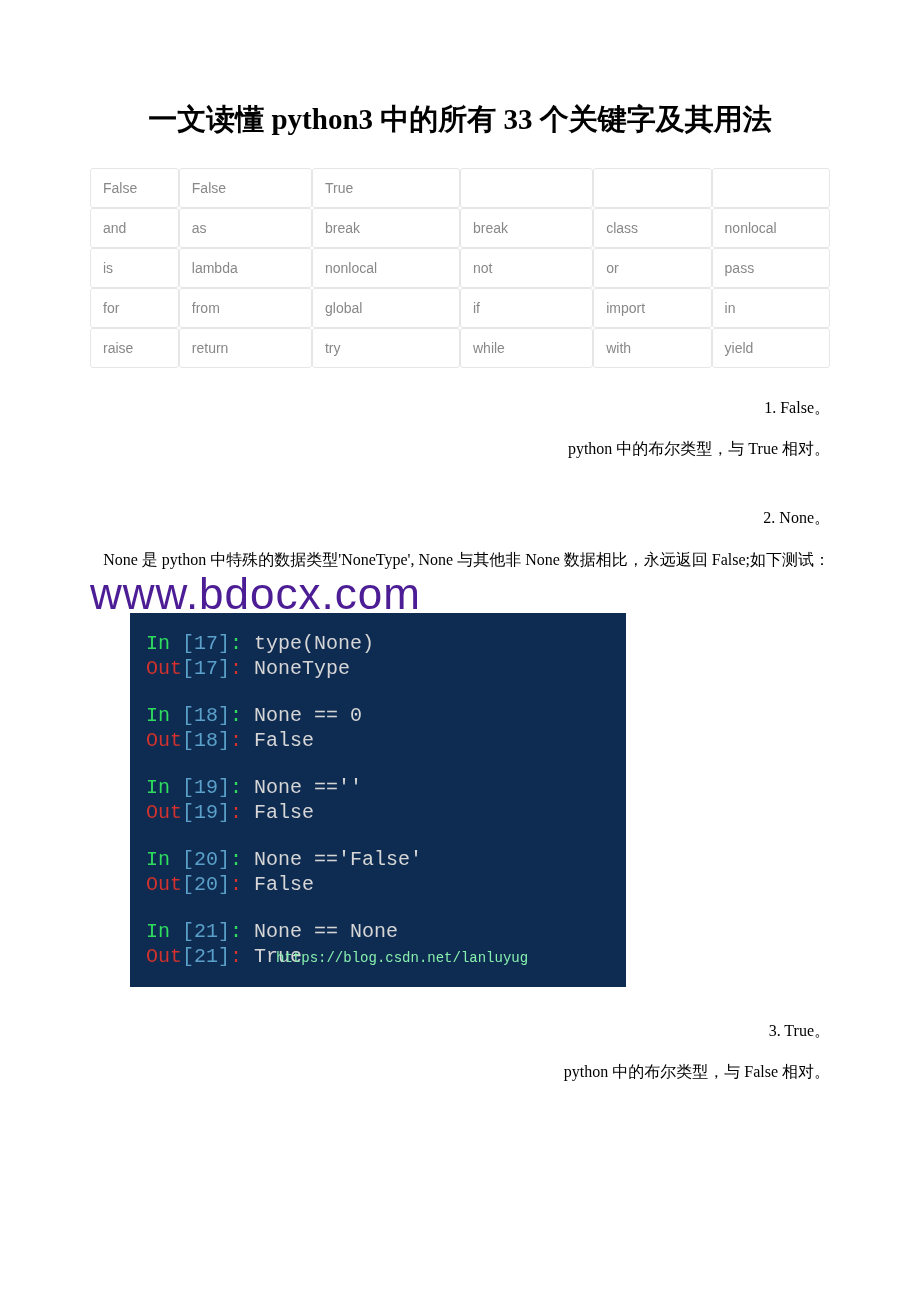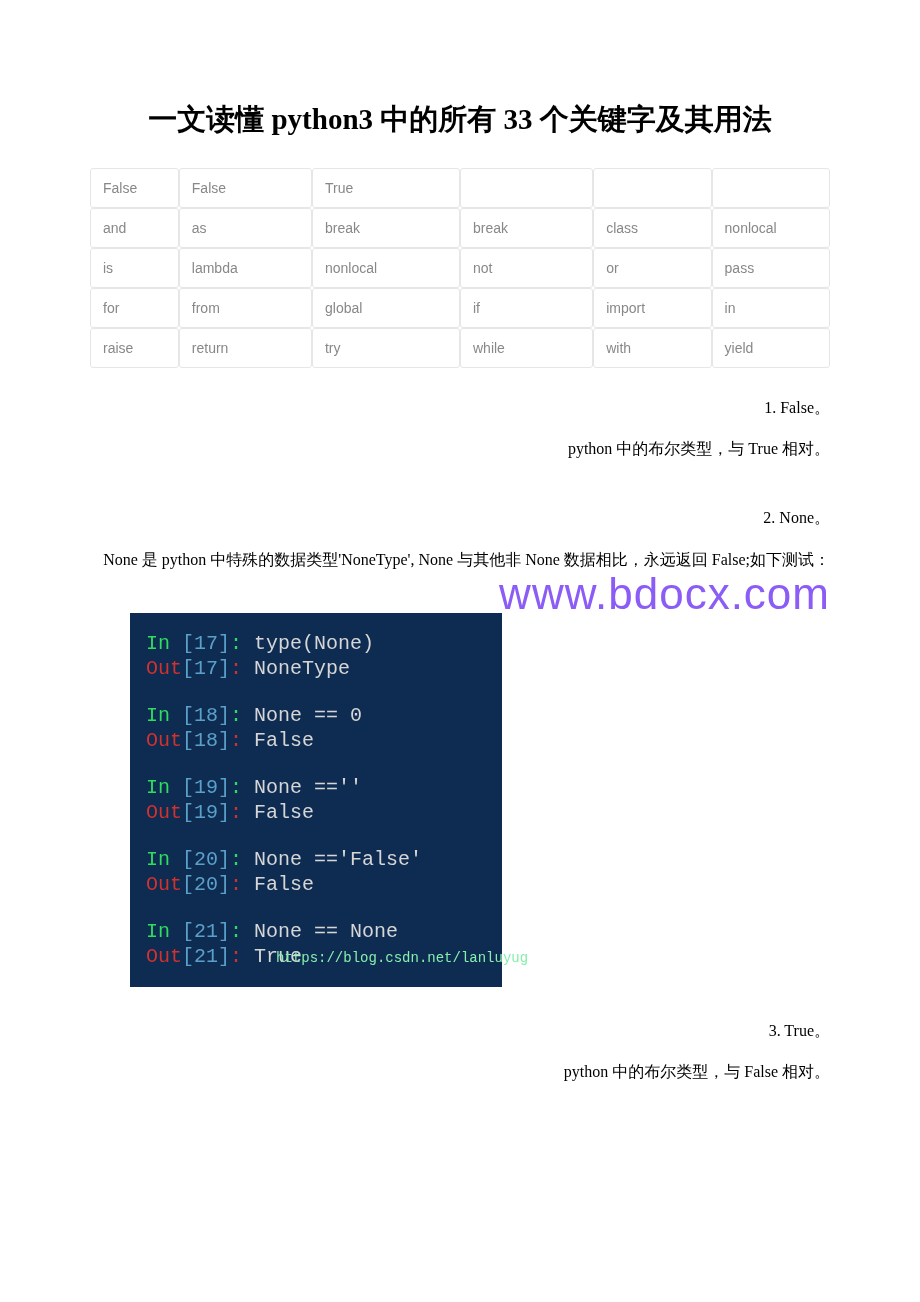--- a/index.html
+++ b/index.html
@@ -48,33 +48,33 @@
     line-height: 1.7;
     font-family: "Times New Roman", "SimSun", serif;
     text-align: right;
   }
   .indent-left {
     margin-left: -40px;
     padding-left: 0;
   }
   .watermark {
     position: relative;
-    text-align: right;
+    text-align: left;
     font-size: 44px;
-    color: #8b5cf6;
+    color: #4c1d95;
     font-weight: 300;
     letter-spacing: 1px;
     font-family: Arial, sans-serif;
     margin-top: -18px;
     margin-bottom: -12px;
     z-index: 0;
     user-select: none;
   }
   .terminal {
-    width: 372px;
+    width: 496px;
     margin-left: 40px;
     background: #0e2b52;
     padding: 18px 16px 18px 16px;
     font-family: "Consolas", "Courier New", monospace;
     font-size: 20px;
     line-height: 1.25;
     position: relative;
     z-index: 1;
     margin-top: 6px;
     margin-bottom: 30px;

